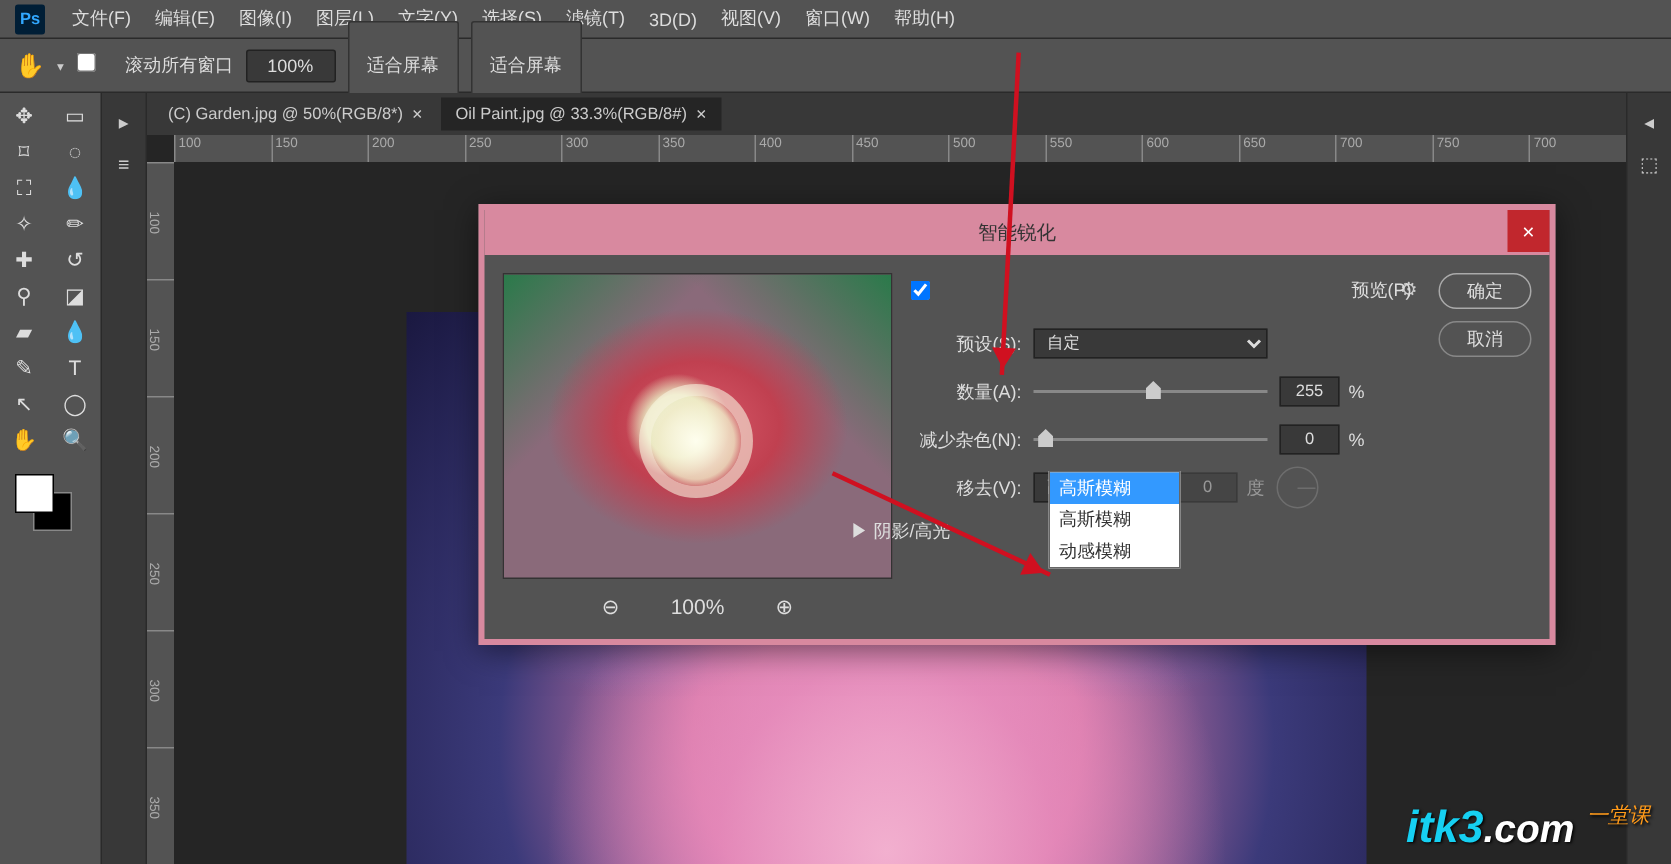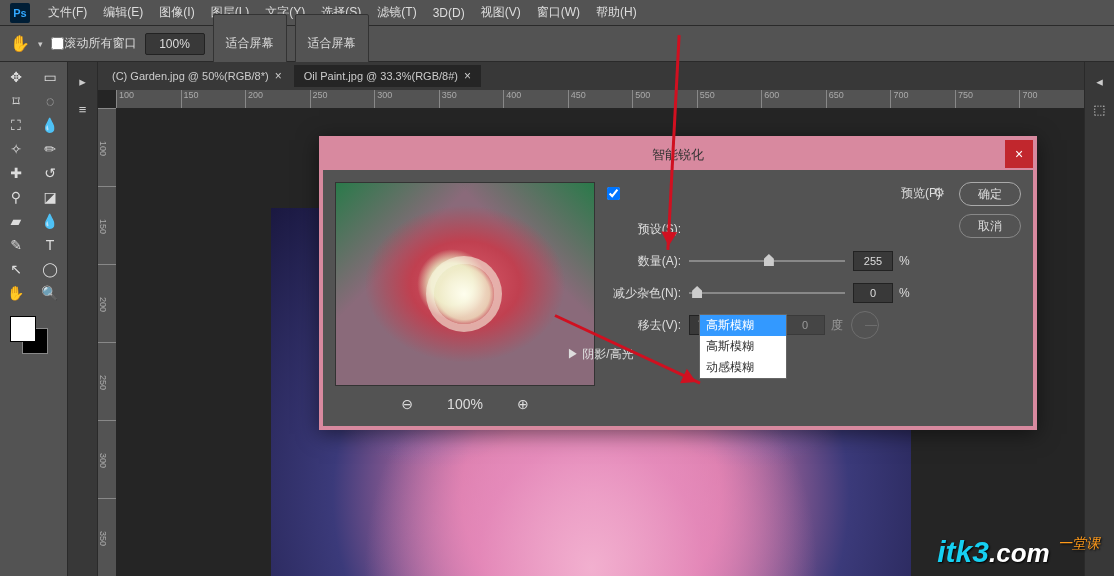--- a/index.html
+++ b/index.html
@@ -2,21 +2,21 @@
 <html><head>
 <meta charset="utf-8">
 <style>
 * { margin: 0; padding: 0; box-sizing: border-box; font-family: "Microsoft YaHei", Arial, sans-serif; }
 body { width: 1114px; height: 576px; background: #535353; overflow: hidden; position: relative; }
 .menubar { height: 26px; background: #535353; display: flex; align-items: center; padding: 0 10px; border-bottom: 1px solid #2a2a2a; }
 .ps-logo { width: 20px; height: 20px; background: #001e36; color: #31a8ff; font-size: 11px; font-weight: bold; display: flex; align-items: center; justify-content: center; border-radius: 2px; margin-right: 10px; }
 .menu-item { color: #ddd; font-size: 12px; padding: 0 8px; cursor: pointer; }
 .optionbar { height: 36px; background: #535353; display: flex; align-items: center; padding: 0 10px; border-bottom: 1px solid #2a2a2a; gap: 8px; }
 .hand-icon { width: 20px; height: 20px; color: #ddd; display: flex; align-items: center; justify-content: center; }
-.checkbox-wrap { display: flex; align-items: center; gap: 1px; color: #ddd; font-size: 12px; }
+.checkbox-wrap { display: flex; align-items: flex-start; gap: 20px; color: #ddd; font-size: 12px; }
 .checkbox-wrap input { width: 13px; height: 13px; }
 .opt-btn { padding: 20px 12px; background: #535353; border: 1px solid #333; color: #ddd; font-size: 12px; border-radius: 2px; cursor: pointer; }
 .opt-field { padding: 3px 12px; background: #393939; border: 1px solid #222; color: #ddd; font-size: 12px; border-radius: 2px; width: 60px; text-align: center; }
 .workspace { display: flex; height: calc(100% - 62px); }
 .left-panels { width: 68px; background: #535353; border-right: 1px solid #2a2a2a; display: flex; }
 .tool-col { width: 34px; display: flex; flex-direction: column; gap: 2px; padding: 4px 2px; }
 .tool-btn { width: 28px; height: 22px; display: flex; align-items: center; justify-content: center; color: #ddd; font-size: 14px; cursor: pointer; border-radius: 2px; }
 .swatch-wrap { margin-top: 10px; padding-left: 8px; position: relative; width: 50px; height: 50px; }
 .swatch-fg { width: 26px; height: 26px; background: #fff; border: 1px solid #000; position: absolute; top: 0; left: 8px; }
 .swatch-bg { width: 26px; height: 26px; background: #000; border: 1px solid #888; position: absolute; top: 12px; left: 20px; }
@@ -202,20 +202,23 @@
       </div>
     </div>
 
     <div class="controls-col">
       <div class="ctrl-row" style="justify-content:space-between;margin-bottom:14px;">
         <input type="checkbox" checked="" class="ctrl-checkbox" style="">
         <span style="color:#ddd;font-size:12px">预览(P)</span>
       </div>
       <div class="ctrl-row">
         <div class="ctrl-label">预设(S):</div>
+        <select class="ctrl-select" style="width:156px">
+          <option>自定</option>
+        </select>
       </div>
       <div class="ctrl-row">
         <div class="ctrl-label">数量(A):</div>
         <div class="ctrl-slider">
             <div class="thumb" style="left:48%"></div>
           </div>
         <input class="ctrl-field" value="255" style="">
         <span class="ctrl-unit">%</span>
       </div>
       <div class="ctrl-row">

